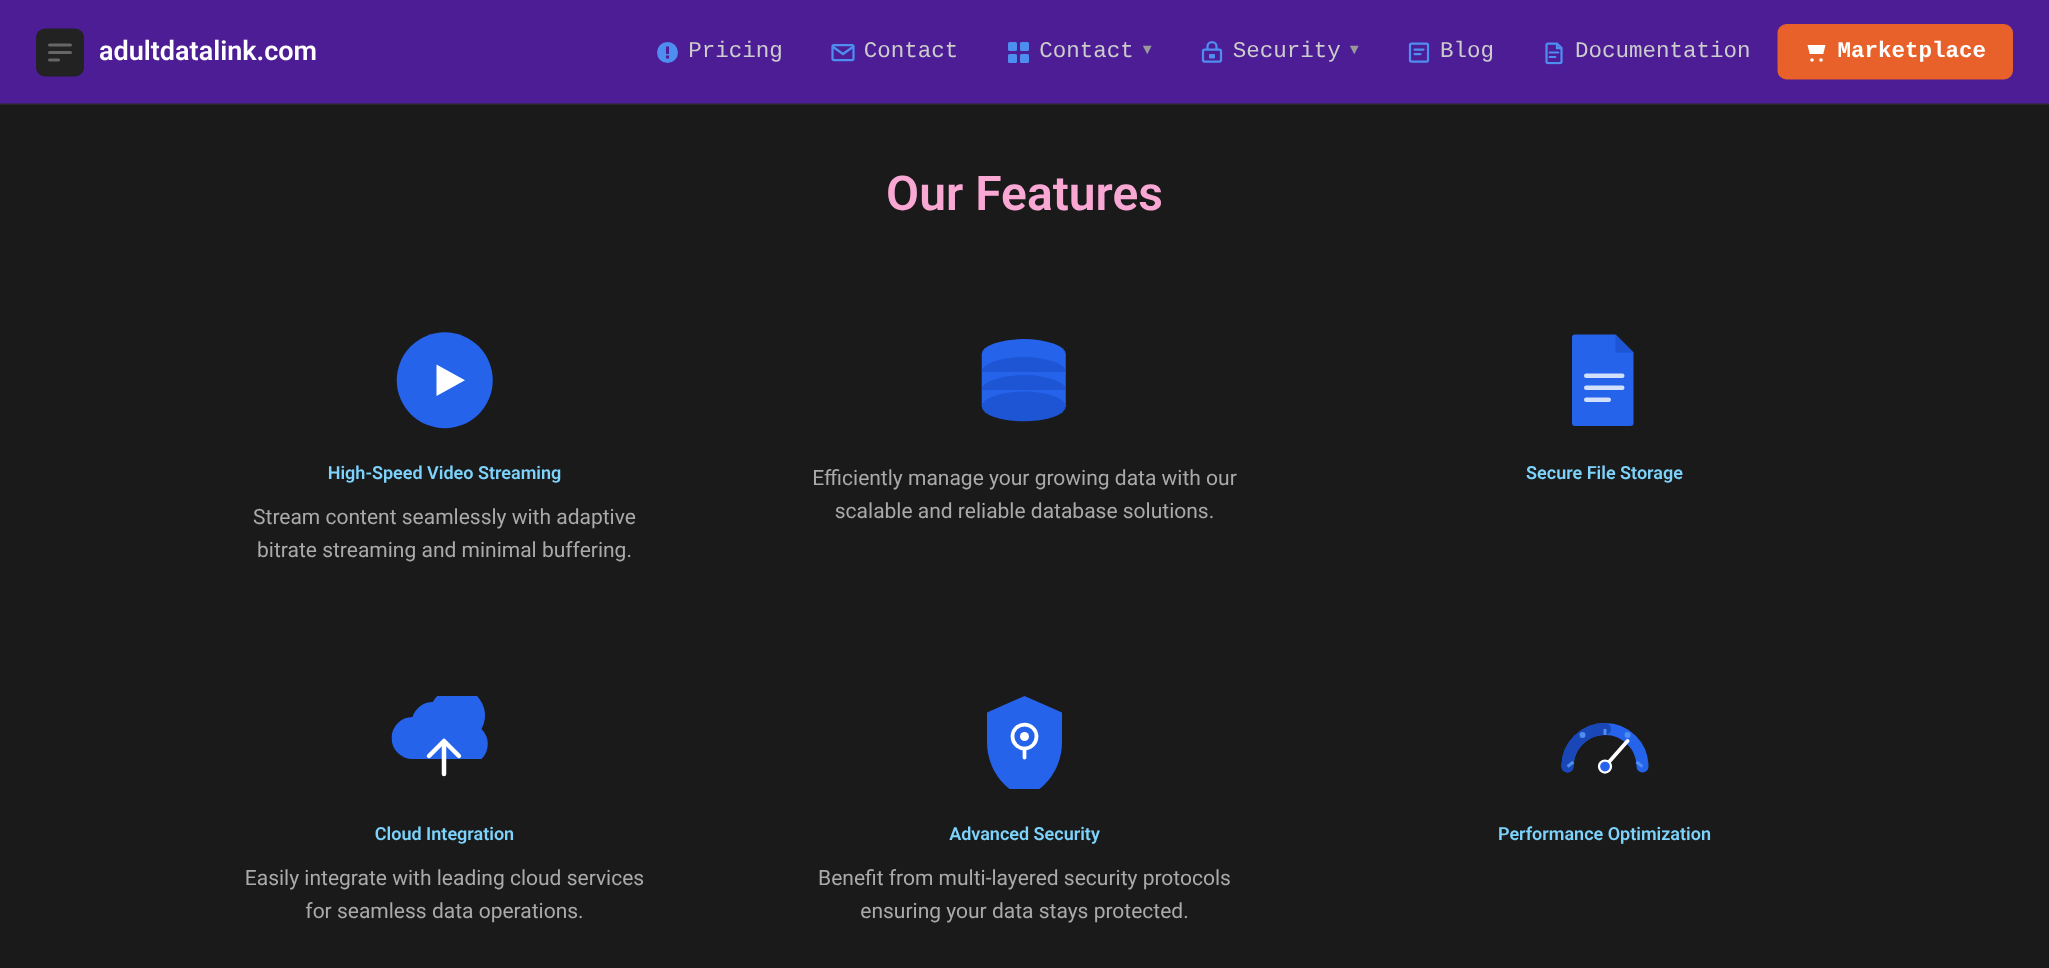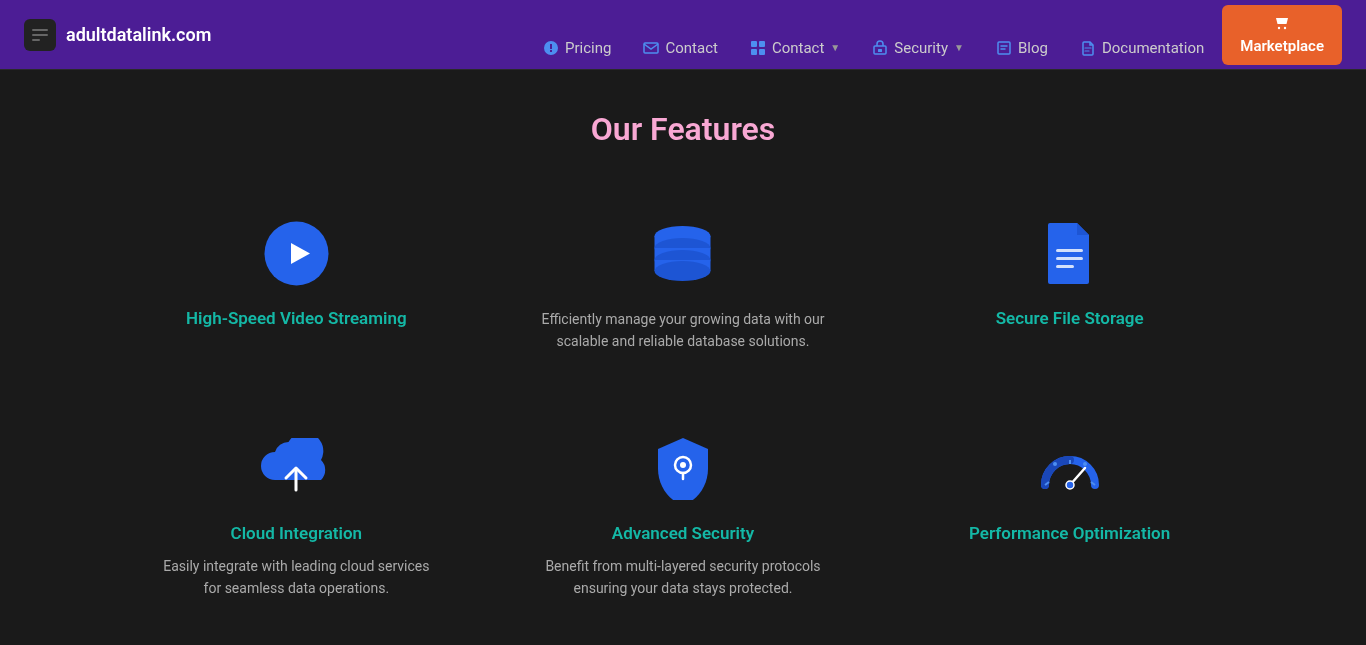--- a/index.html
+++ b/index.html
@@ -38,23 +38,24 @@
       justify-content: center;
       font-size: 14px;
     }
     .nav-logo-text {
       font-size: 18px;
       font-weight: 600;
       color: #fff;
     }
     .nav-links {
       display: flex;
-      align-items: flex-end;
+      align-items: center;
       gap: 4px;
       list-style: none;
+      font-family: Liberation Mono, monospace;
     }
     .nav-links li a {
       display: flex;
       align-items: center;
       gap: 6px;
       padding: 8px 14px;
       color: #ccc;
       text-decoration: none;
       font-size: 15px;
       border-radius: 6px;
@@ -67,21 +68,20 @@
     .nav-links .dropdown-arrow {
       font-size: 10px;
       color: #999;
     }
     .nav-marketplace {
       background: #e8612a;
       color: #fff !important;
       border-radius: 8px;
       padding: 10px 18px !important;
       font-weight: 600;
-      flex-direction: column;
     }
 
     
     main {
       padding: 40px 60px;
     }
     .page-title {
       text-align: center;
       font-size: 32px;
       font-weight: 600;
@@ -106,23 +106,23 @@
     }
     .feature-icon {
       width: 70px;
       height: 70px;
       margin-bottom: 20px;
       display: flex;
       align-items: center;
       justify-content: center;
     }
     .feature-title {
-      font-size: 17px;
+      font-size: 12px;
       font-weight: 600;
-      color: #14b8a6;
+      color: #7dd3fc;
       margin-bottom: 12px;
     }
     .feature-desc {
       font-size: 14px;
       color: #aaa;
       line-height: 1.6;
     }
 
     
     svg { display: block; }
@@ -247,20 +247,21 @@
   <div class="features-grid">
 
     <div class="feature-card">
       <div class="feature-icon">
         <svg width="65" height="65" viewBox="0 0 65 65">
           <circle cx="32.5" cy="32.5" r="32" fill="#2563eb"></circle>
           <polygon points="27,22 27,43 46,32.5" fill="white"></polygon>
         </svg>
       </div>
       <div class="feature-title">High-Speed Video Streaming</div>
+      <div class="feature-desc">Stream content seamlessly with adaptive bitrate streaming and minimal buffering.</div>
     </div>
 
     <div class="feature-card">
       <div class="feature-icon">
         <svg width="65" height="55" viewBox="0 0 65 55">
           <ellipse cx="32.5" cy="10" rx="28" ry="10" fill="#2563eb"></ellipse>
           <rect x="4.5" y="10" width="56" height="12" fill="#2563eb"></rect>
           <ellipse cx="32.5" cy="22" rx="28" ry="10" fill="#1d55d4"></ellipse>
           <rect x="4.5" y="22" width="56" height="12" fill="#2563eb"></rect>
           <ellipse cx="32.5" cy="34" rx="28" ry="10" fill="#1d55d4"></ellipse>

